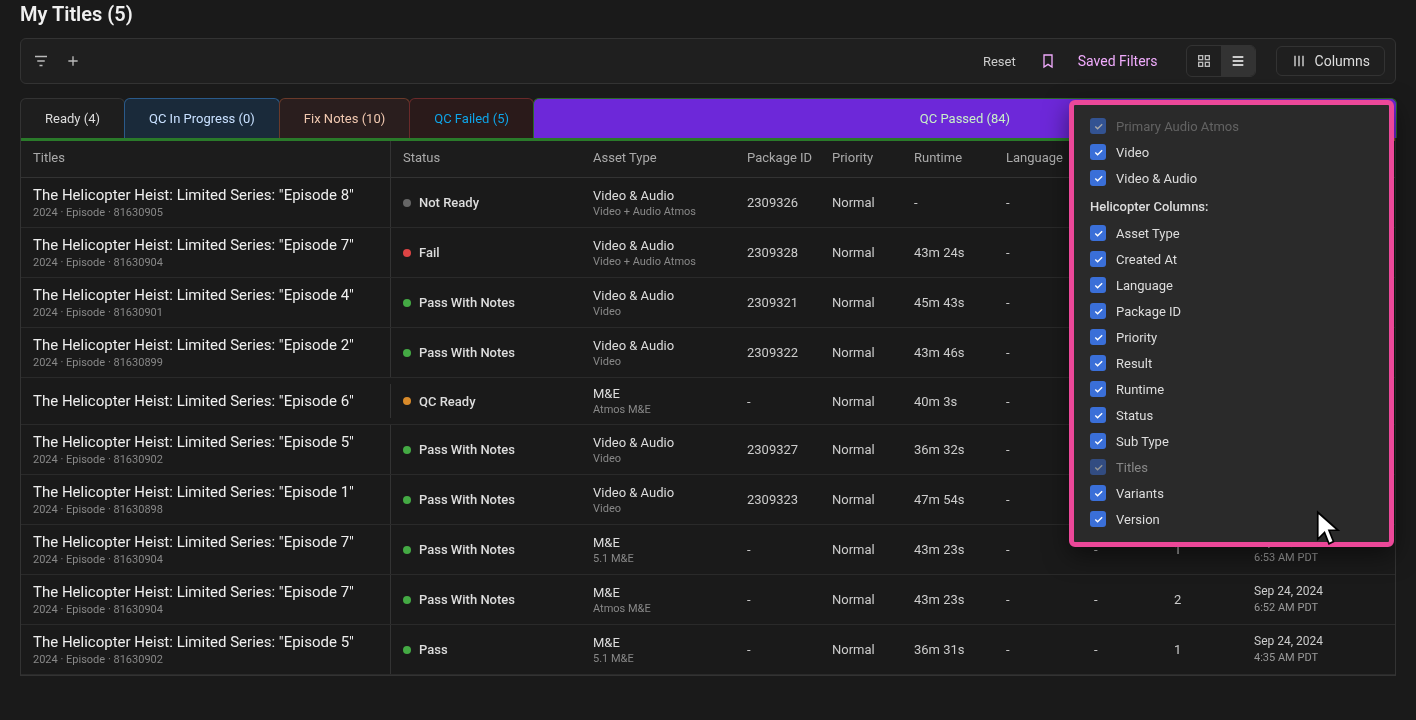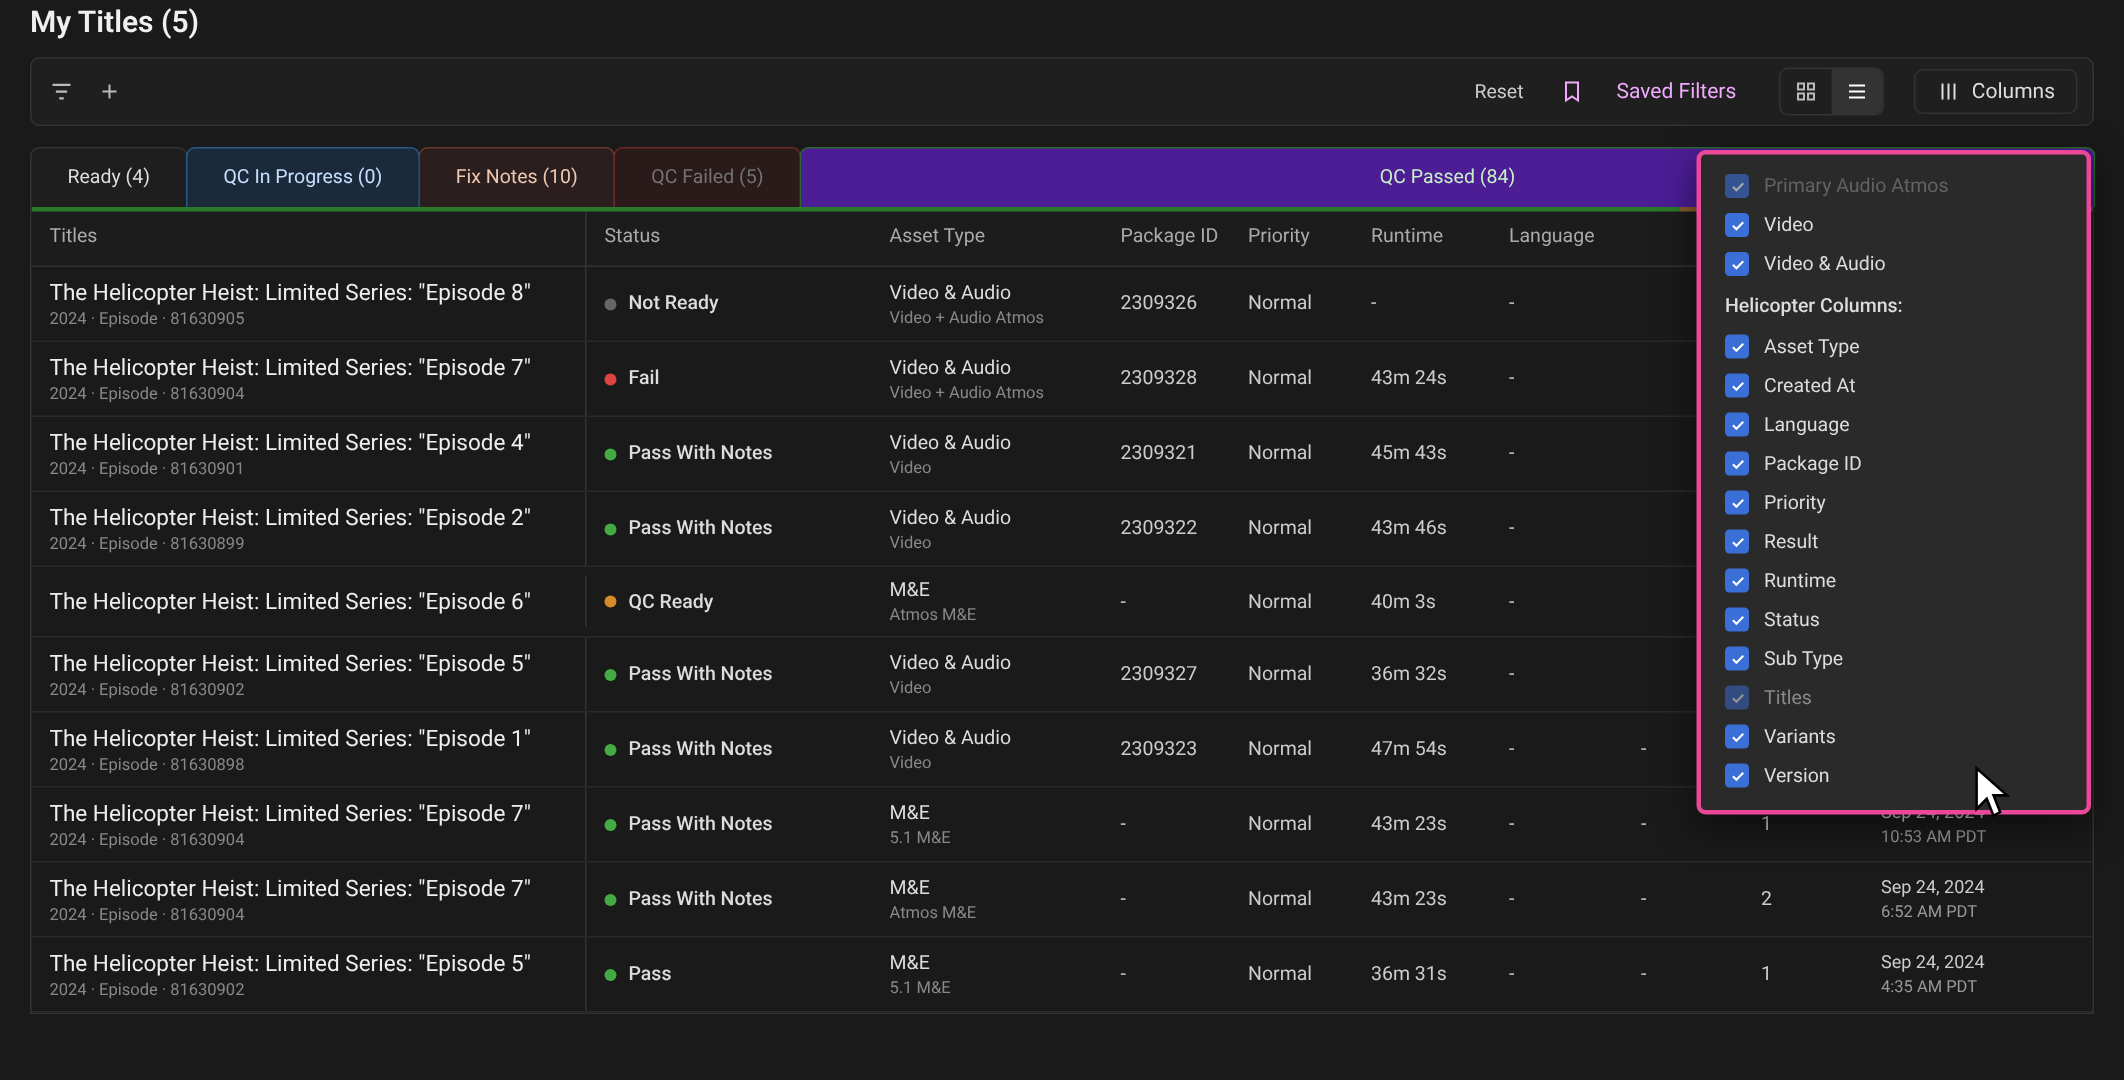--- a/index.html
+++ b/index.html
@@ -59,22 +59,22 @@
     border-radius:6px 6px 0 0;
     font-size:13px;
     color:#ddd;
     cursor:pointer;
     position:relative;
     margin-right:-1px;
   }
   .tab-ready { background:#1e1e1e; }
   .tab-qcip { background:#1a2a3a; border-color:#2a5a8a; color:#c8e0ff;}
   .tab-fix { background:#2a1e1e; border-color:#6a3a2a; color:#f0c8b0;}
-  .tab-fail { background:#2a1a1a; border-color:#6a2a2a; color:#737373;}
-  .tab-pass { flex:1; background:#4c1d95; border-color:#2a6a2a; color:#c8f0c8; text-align:center;}
+  .tab-fail { background:#2a1a1a; border-color:#6a2a2a; color:#0ea5e9;}
+  .tab-pass { flex:1; background:#6d28d9; border-color:#2a6a2a; color:#c8f0c8; text-align:center;}
 
   .table-wrap {
     margin: 0 20px;
     border:1px solid #333;
     border-top: none;
     overflow:hidden;
   }
   .thead {
     display:flex;
     color:#aaa;
@@ -125,23 +125,23 @@
     padding:8px 6px; font-size:13px; color:#ccc;
   }
   .trow .col-date { font-size:12px; line-height:1.4;}
   .date-sub { color:#999; font-size:11px;}
 
   
   .columns-panel {
     position:absolute;
     top:100px;
     right:22px;
-    width:263px;
+    width:325px;
     background:#2a2a2a;
-    border:3px solid #ec4899;
+    border:5px solid #ec4899;
     border-radius:6px;
     padding:8px 0 10px;
     z-index:100;
     box-shadow: 0 8px 24px rgba(0,0,0,0.5);
   }
   .panel-item {
     display:flex; align-items:center; gap:10px;
     padding:5px 16px;
     font-size:13px;
     color:#ddd;
@@ -421,21 +421,21 @@
       <div class="asset-sub">5.1 M&amp;E</div>
     </div>
     <div class="col-pkg">-</div>
     <div class="col-prio">Normal</div>
     <div class="col-runtime">43m 23s</div>
     <div class="col-lang">-</div>
     <div class="col-extra1">-</div>
     <div class="col-extra2">1</div>
     <div class="col-date">
       <div>Sep 24, 2024</div>
-          <div class="date-sub">10:53 AM PDT</div>
+          <div class="date-sub">6:53 AM PDT</div>
     </div>
       </div>
       <div class="trow">
     <div class="col-title">
       <div class="title-main">The Helicopter Heist: Limited Series: "Episode 7"</div>
       <div class="title-sub">2024 · Episode · 81630904</div>
     </div>
     <div class="col-status">
       <span class="dot dot-green"></span>
       <span class="status-label">Pass With Notes</span>

